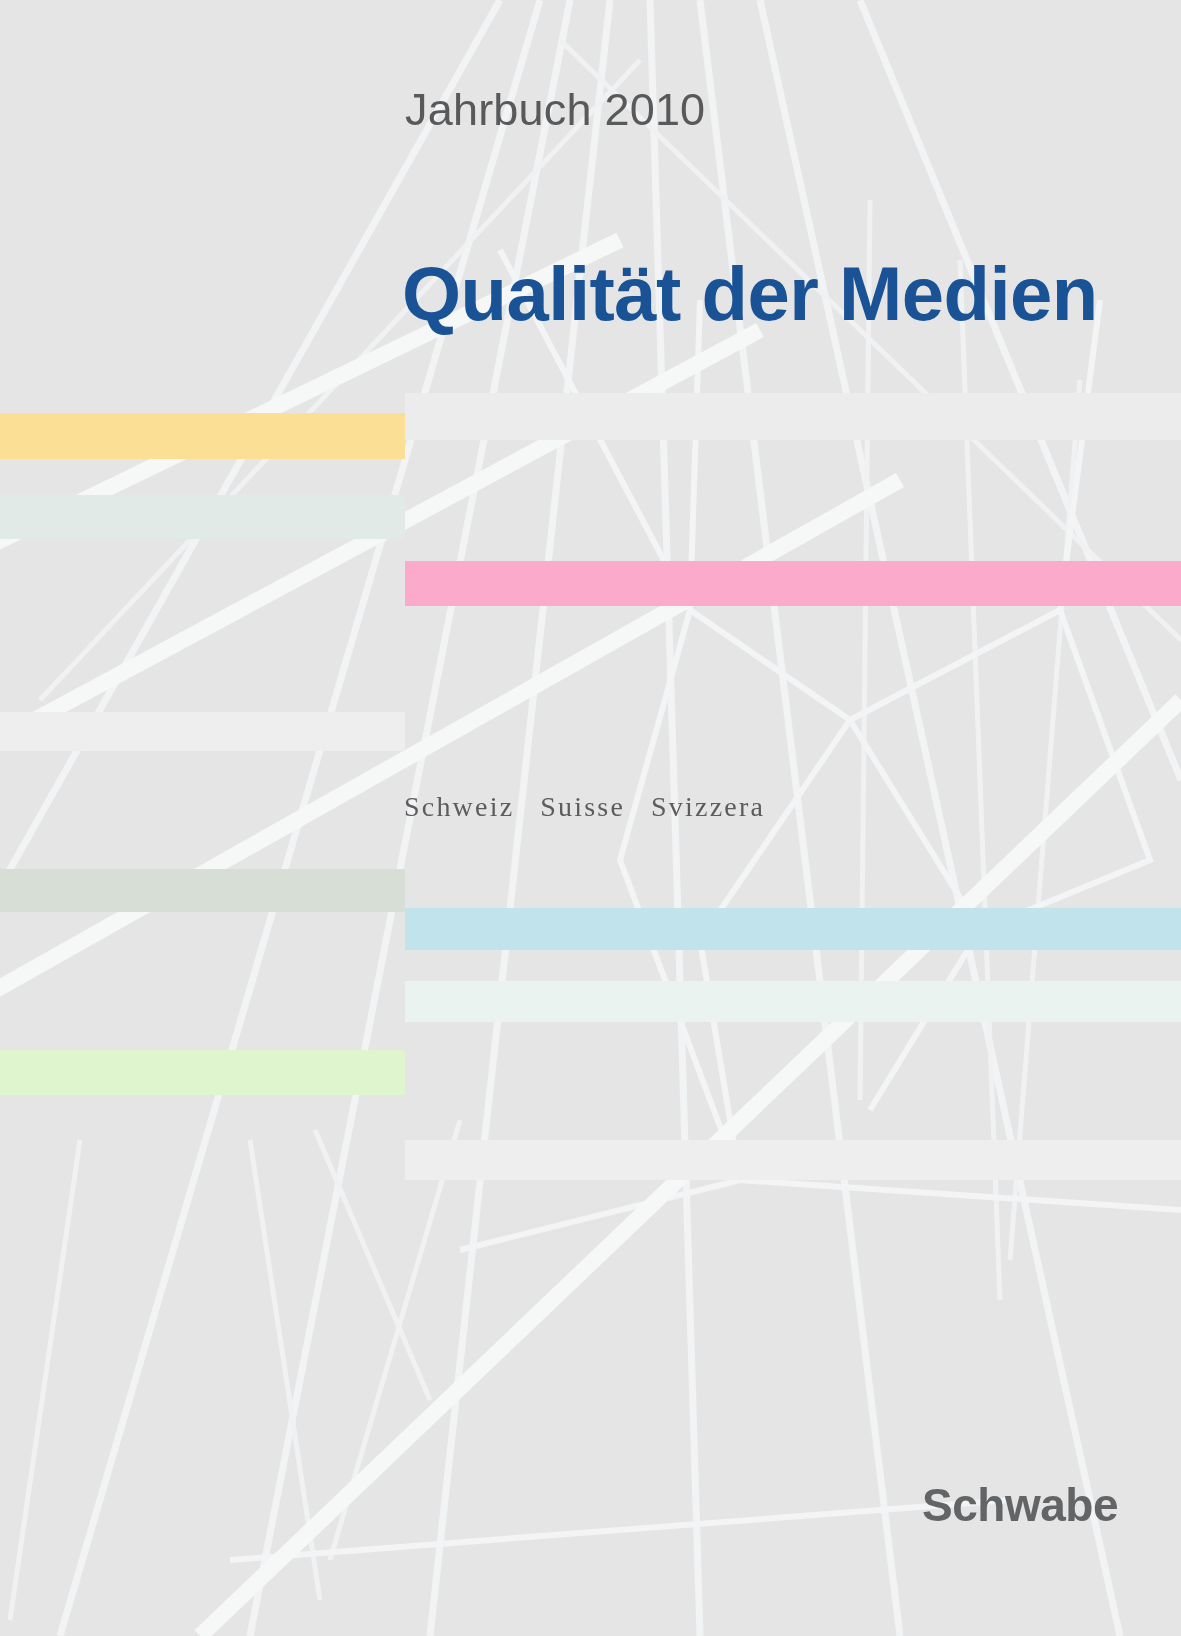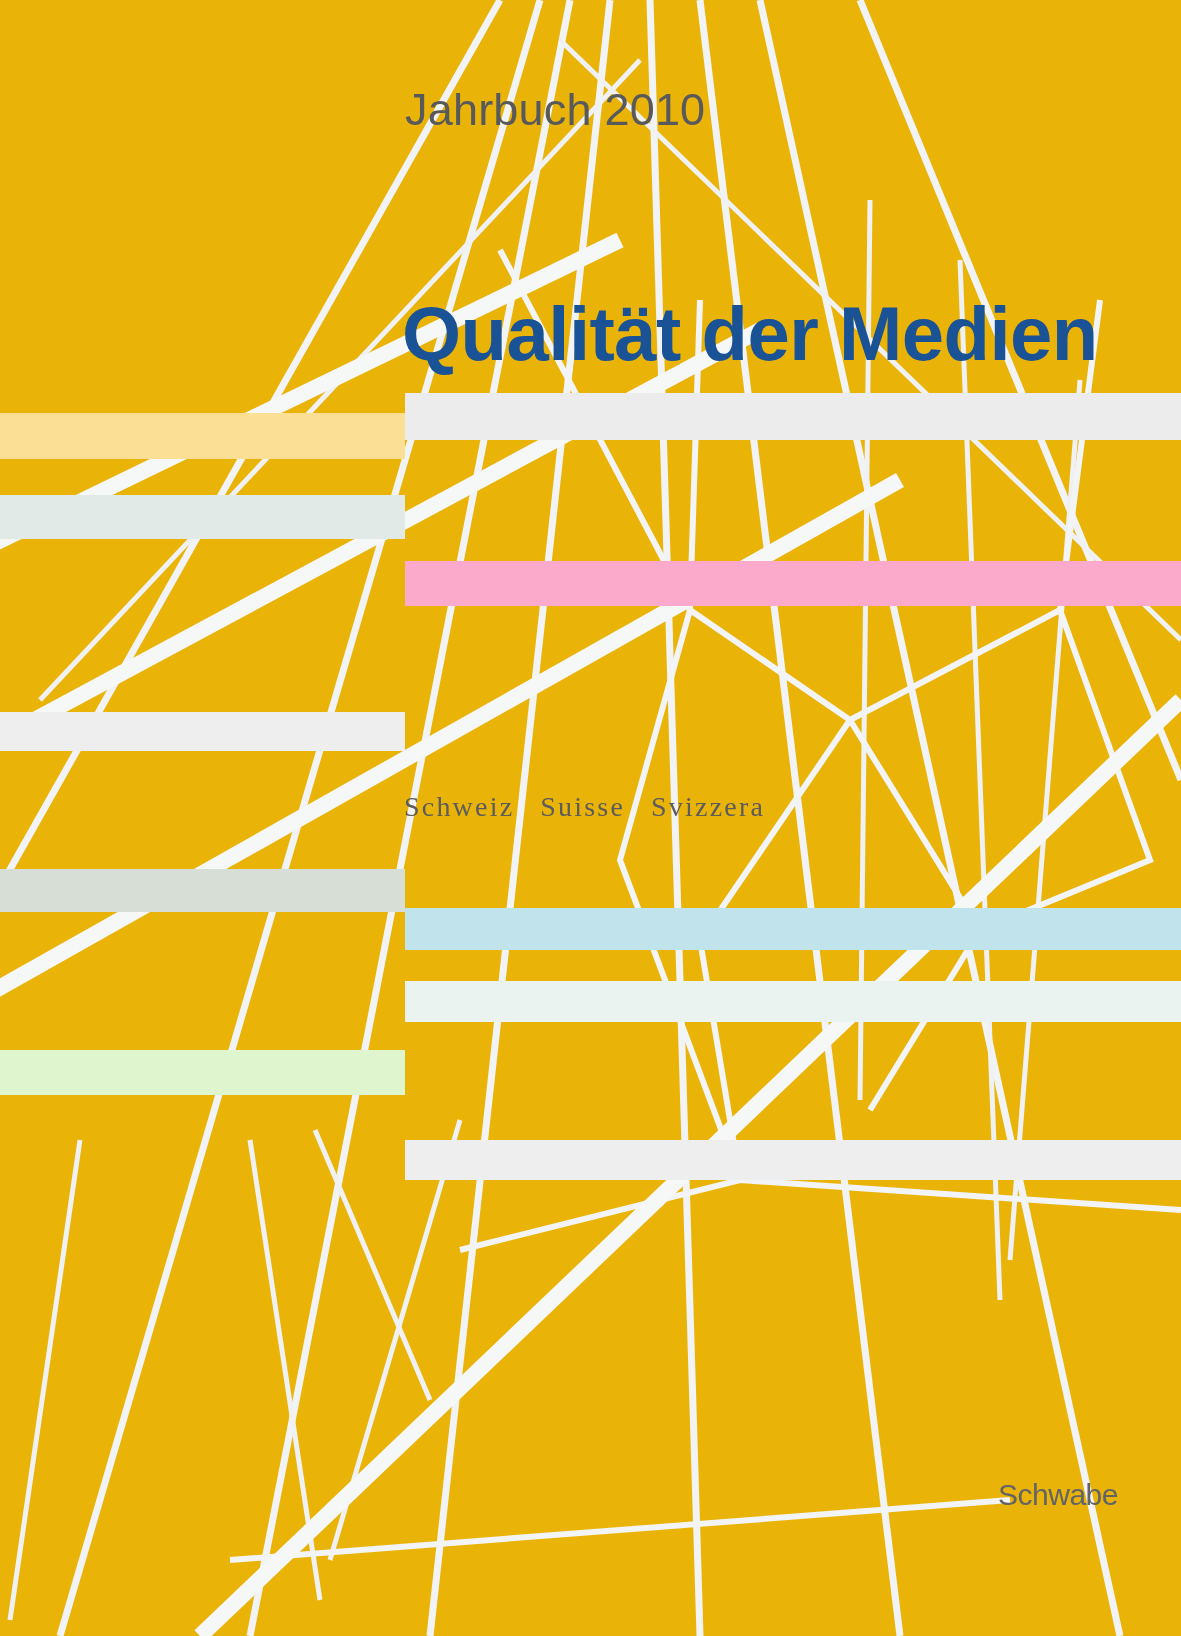--- a/index.html
+++ b/index.html
@@ -8,21 +8,21 @@
     background: #ffffff;
   }
   body {
     font-family: "Liberation Sans", sans-serif;
   }
 
   #cover {
     position: relative;
     width: 1181px;
     height: 1636px;
-    background: #eab308;
+    background: #e5e5e5;
     overflow: hidden;
   }
 
   
   #bg-mesh {
     position: absolute;
     inset: 0;
     width: 1181px;
     height: 1636px;
     pointer-events: none;
@@ -51,39 +51,38 @@
     letter-spacing: 0.2px;
   }
 
   #main-title {
     left: 402px;
     top: 250px;
     font-size: 76px;
     font-weight: 700;
     color: #1a5296;
     letter-spacing: -0.5px;
-    margin-top: 40px;
   }
 
   #languages {
     left: 404px;
     top: 791px;
     font-family: "Liberation Serif", serif;
     font-size: 28px;
     font-weight: 400;
     color: #5c5c5e;
     letter-spacing: 2.2px;
   }
   #languages .lang-gap { display: inline-block; width: 26px; }
 
   #publisher {
     right: 63px;
     top: 1478px;
-    font-size: 30px;
-    font-weight: 400;
+    font-size: 46px;
+    font-weight: 700;
     color: #636466;
     letter-spacing: -0.5px;
   }
 </style>
 </head>
 <body>
 
 <div id="cover">
 
   <svg id="bg-mesh" viewBox="0 0 1181 1636" preserveAspectRatio="none" aria-hidden="true">

